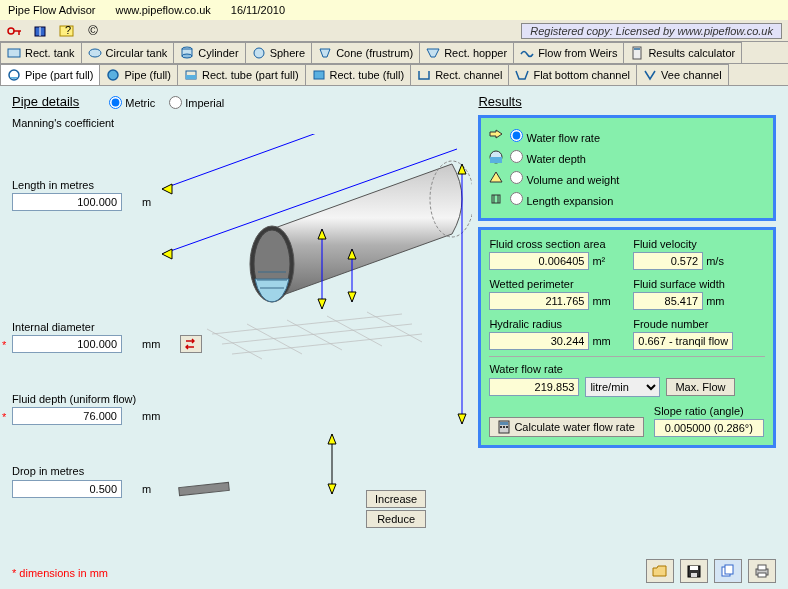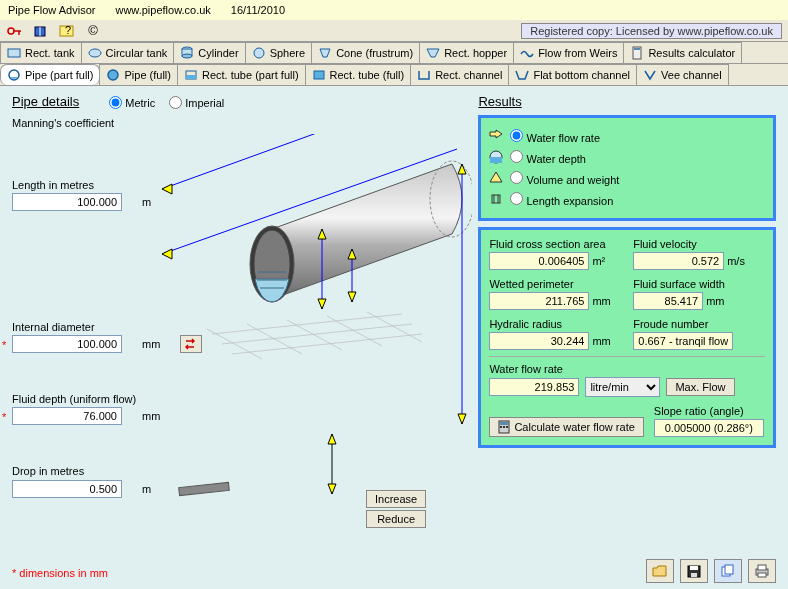--- a/index.html
+++ b/index.html
@@ -1,24 +1,24 @@
 <!DOCTYPE html>
 <html><head>
 <meta charset="utf-8">
 <style>
 * { box-sizing: border-box; margin: 0; padding: 0; font-family: Arial, sans-serif; font-size: 11px; }
 body { width: 788px; height: 589px; background: #e0f0f0; overflow: hidden; }
 .titlebar { background: #fdfdd5; height: 20px; display: flex; align-items: center; padding: 0 8px; gap: 20px; }
 .titlebar .title { font-weight: normal; }
 .toolbar { background: #ece9d8; height: 22px; border-bottom: 1px solid #999; display: flex; align-items: center; padding: 0 6px; gap: 8px; }
 .toolbar .icon { width: 18px; height: 16px; display: flex; align-items: center; justify-content: center; cursor: pointer; }
-.license-box { margin-left: auto; background: #e2e2f8; border: 1px solid #888; padding: 1px 8px; color: #333; }
+.license-box { margin-left: auto; background: #e2e2f8; border: 1px solid #888; padding: 1px 8px; color: #333; font-style: italic; }
 .tabbar { background: #ece9d8; display: flex; border-bottom: 1px solid #999; }
 .tab { display: flex; align-items: center; gap: 4px; padding: 3px 6px; border: 1px solid #999; border-bottom: none; margin-right: -1px; background: #ece9d8; cursor: pointer; white-space: nowrap; }
-.tab.active { background: #fff; border-radius: 7px; }
+.tab.active { background: #fff; }
 .tab-icon { width: 14px; height: 14px; display: inline-flex; align-items: center; justify-content: center; }
 .content { display: flex; padding: 8px 12px; gap: 10px; height: calc(100% - 108px); position: relative; }
 .left { width: 460px; position: relative; }
 .right { width: 300px; }
 .section-title { font-size: 13px; text-decoration: underline; margin-bottom: 2px; }
 .radio-row { display: inline-flex; align-items: flex-start; gap: 14px; margin-left: 30px; }
 .radio-row label { display: flex; align-items: center; gap: 3px; }
 .field-group { margin-top: 6px; }
 .field-label { display: block; margin-bottom: 2px; }
 .field-row { display: flex; align-items: center; gap: 20px; }
@@ -360,21 +360,21 @@
         <div class="result-field">
             <label>Fluid cross section area</label>
             <div class="result-value">
               <input class="ro-input" readonly="" value="0.006405" style="">
               <span>m²</span>
             </div>
           </div>
         <div class="result-field">
             <label>Fluid velocity</label>
             <div class="result-value">
-              <input class="ro-input" readonly="" style="width: 91px;" value="0.572">
+              <input class="ro-input" readonly="" style="width: 70px;" value="0.572">
               <span>m/s</span>
             </div>
           </div>
         <div class="result-field">
             <label>Wetted perimeter</label>
             <div class="result-value">
               <input class="ro-input" readonly="" value="211.765" style="">
               <span>mm</span>
             </div>
           </div>

